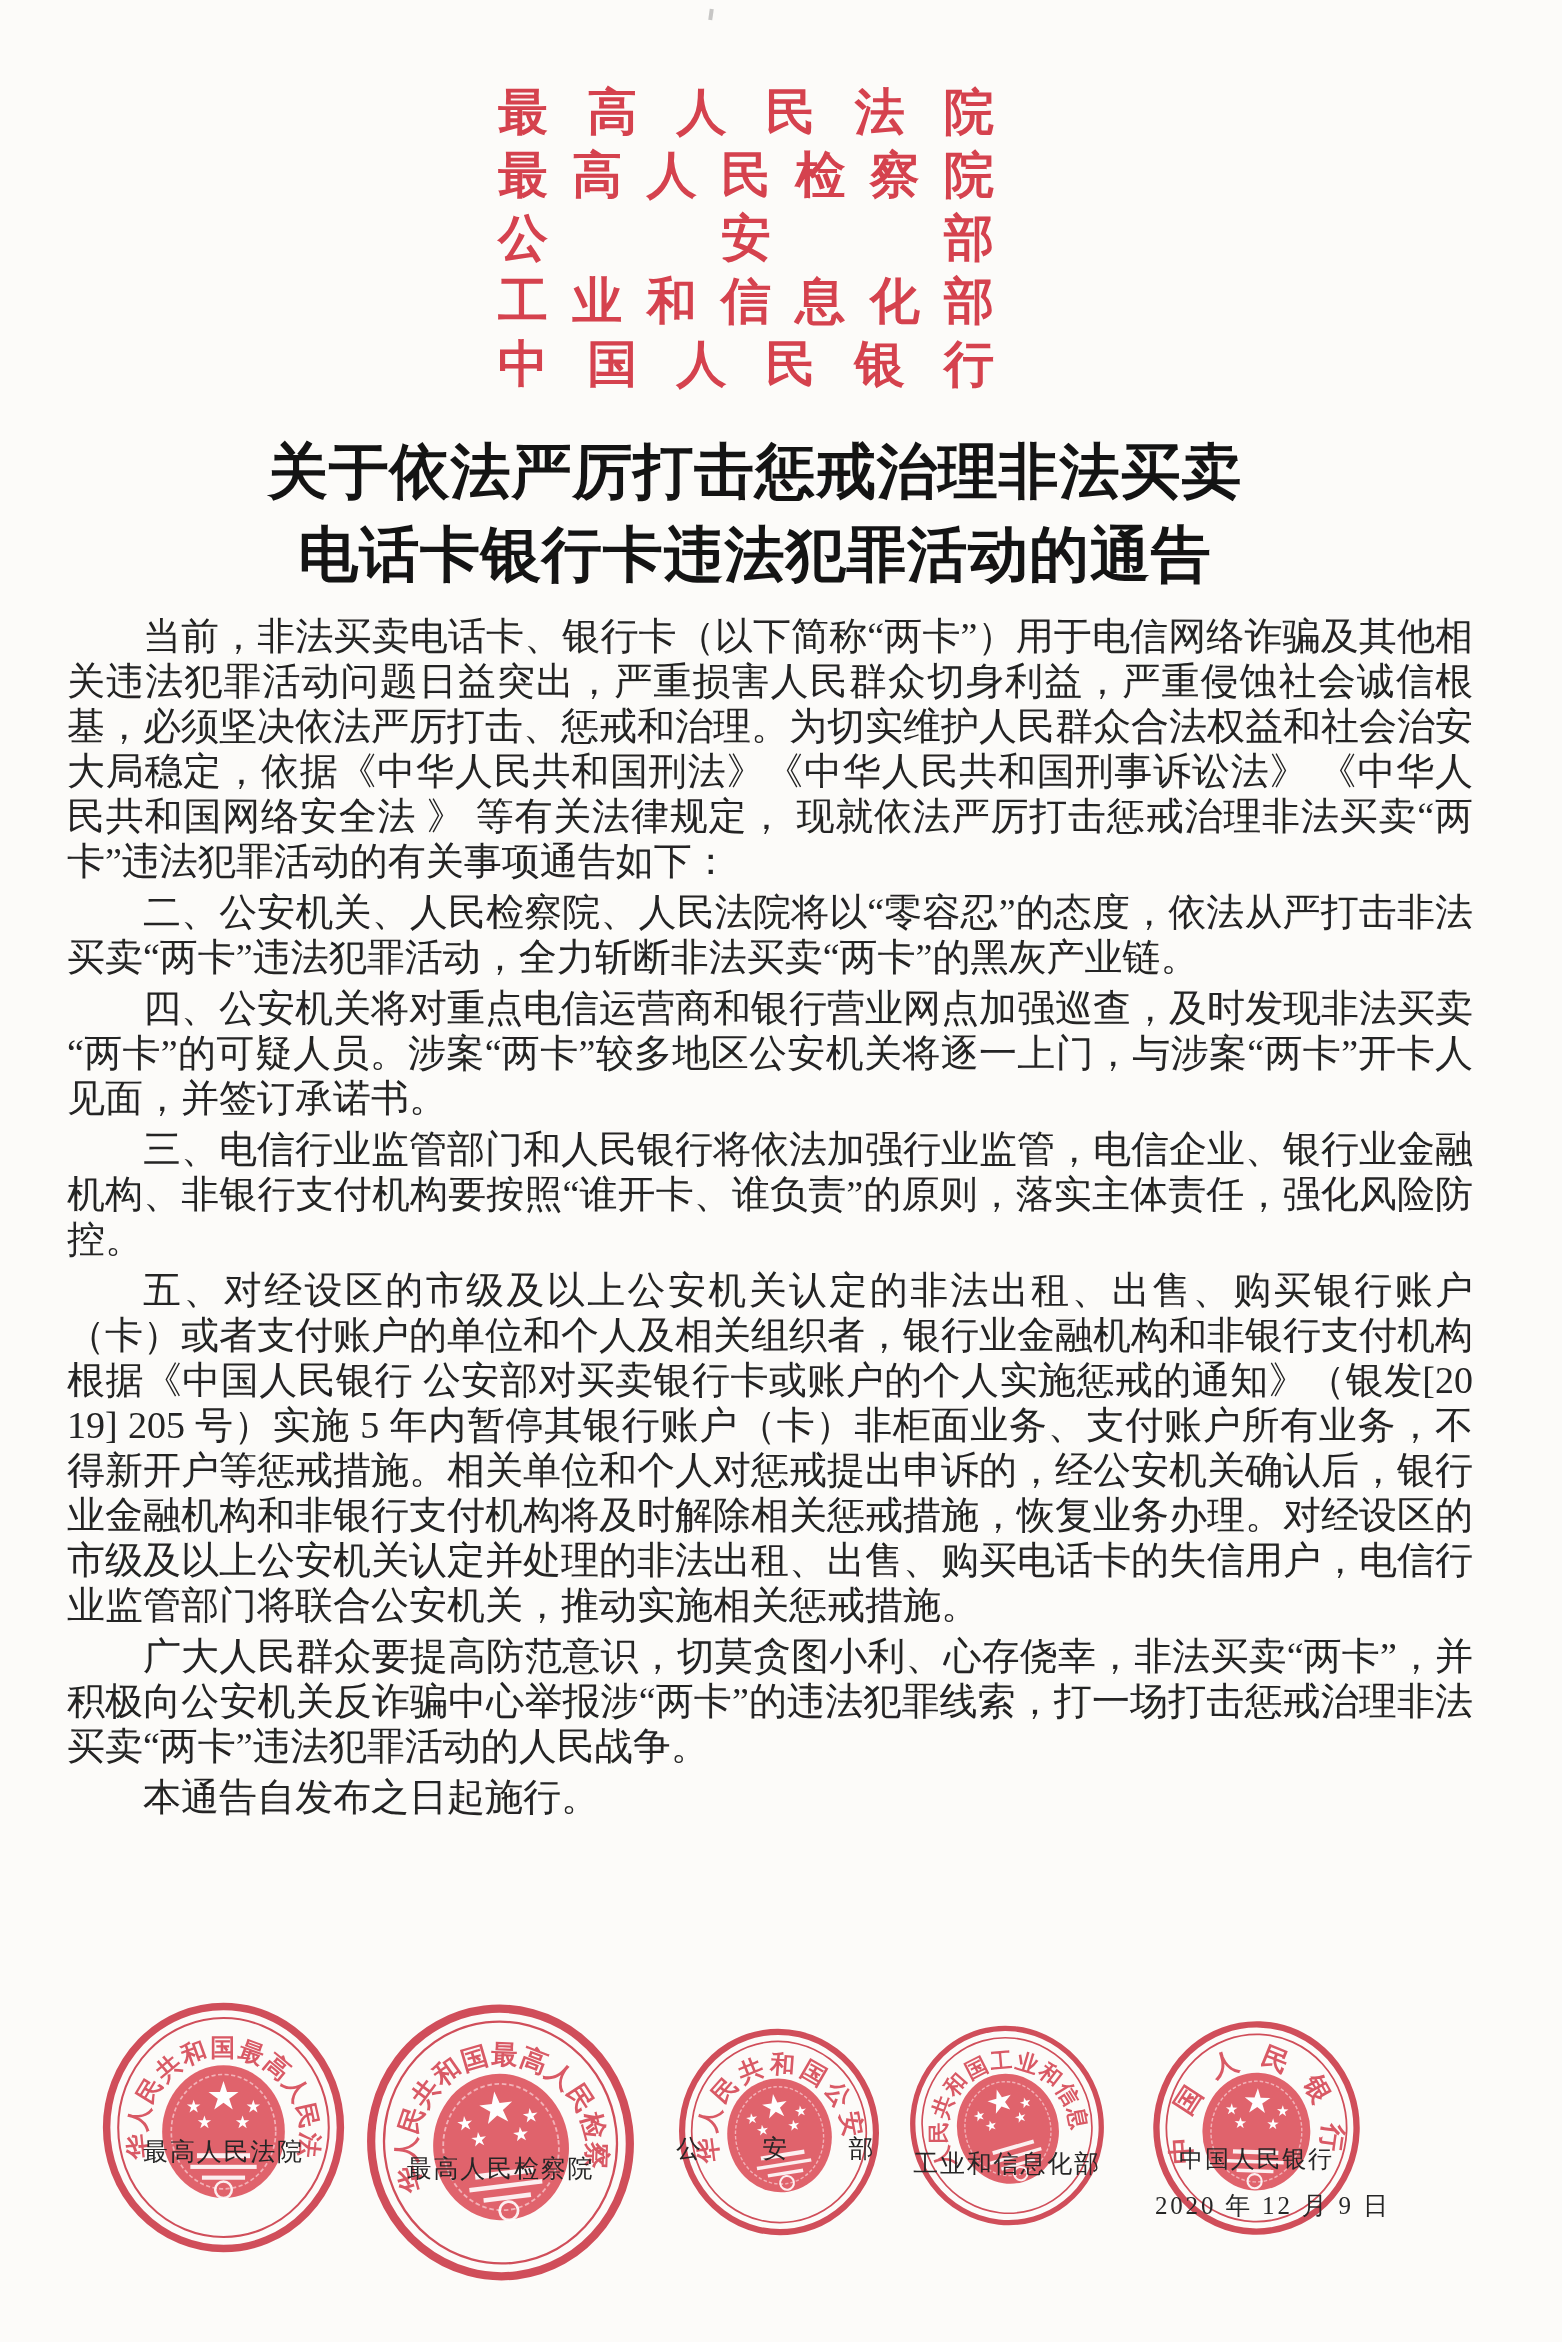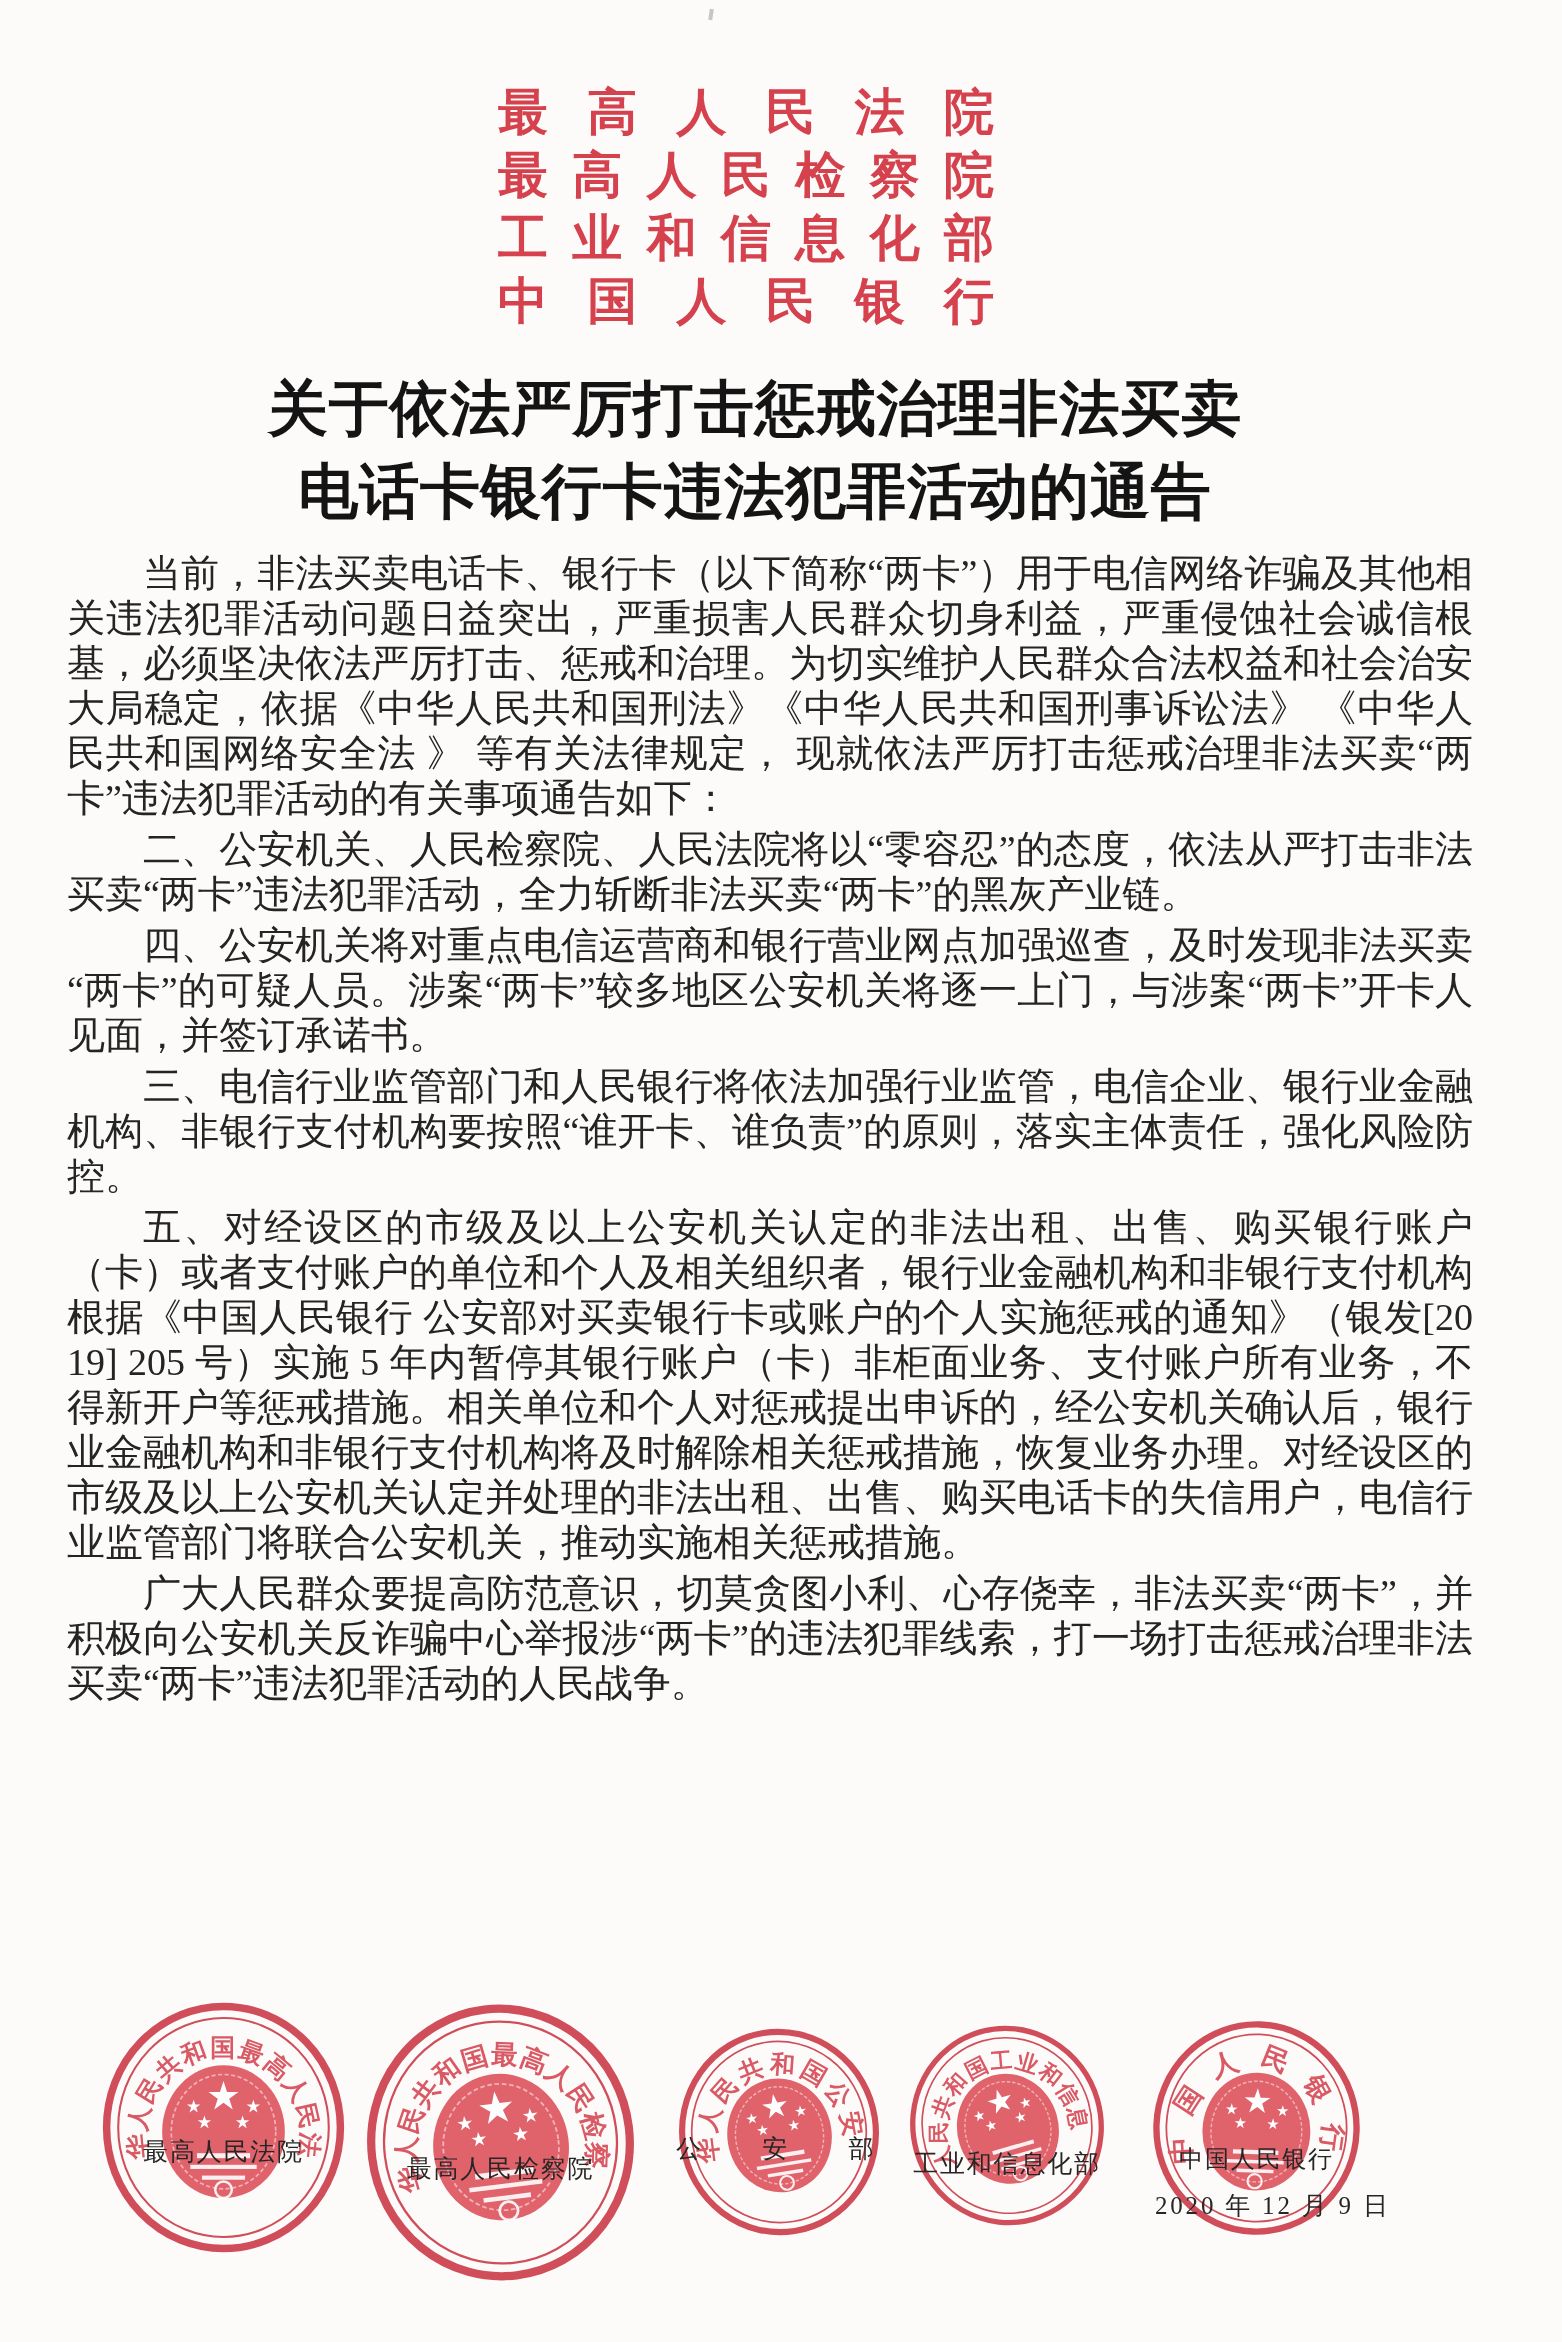--- a/index.html
+++ b/index.html
@@ -101,36 +101,38 @@
 
   <svg width="0" height="0" style="position:absolute" aria-hidden="true">
     <defs>
       <path id="star-shape" d="M0,-1 L0.2245,-0.309 L0.9511,-0.309 L0.3633,0.118 L0.5878,0.809 L0,0.382 L-0.5878,0.809 L-0.3633,0.118 L-0.9511,-0.309 L-0.2245,-0.309 Z"></path>
     </defs>
   </svg>
 
   <div class="letterhead">
     <div class="letterhead-line">最高人民法院</div>
     <div class="letterhead-line">最高人民检察院</div>
+    <div class="letterhead-line">公安部</div>
     <div class="letterhead-line">工业和信息化部</div>
     <div class="letterhead-line">中国人民银行</div>
   </div>
 
   <div class="doc-title">
     <div>关于依法严厉打击惩戒治理非法买卖</div>
     <div>电话卡银行卡违法犯罪活动的通告</div>
   </div>
 
   <div class="doc-body">
     <p>当前，非法买卖电话卡、银行卡（以下简称“两卡”）用于电信网络诈骗及其他相关违法犯罪活动问题日益突出，严重损害人民群众切身利益，严重侵蚀社会诚信根基，必须坚决依法严厉打击、惩戒和治理。为切实维护人民群众合法权益和社会治安大局稳定，依据《中华人民共和国刑法》《中华人民共和国刑事诉讼法》 《中华人民共和国网络安全法 》 等有关法律规定， 现就依法严厉打击惩戒治理非法买卖“两卡”违法犯罪活动的有关事项通告如下：</p>
     <p>二、公安机关、人民检察院、人民法院将以“零容忍”的态度，依法从严打击非法买卖“两卡”违法犯罪活动，全力斩断非法买卖“两卡”的黑灰产业链。</p>
     <p>四、公安机关将对重点电信运营商和银行营业网点加强巡查，及时发现非法买卖“两卡”的可疑人员。涉案“两卡”较多地区公安机关将逐一上门，与涉案“两卡”开卡人见面，并签订承诺书。</p>
     <p>三、电信行业监管部门和人民银行将依法加强行业监管，电信企业、银行业金融机构、非银行支付机构要按照“谁开卡、谁负责”的原则，落实主体责任，强化风险防控。</p>
     <p>五、对经设区的市级及以上公安机关认定的非法出租、出售、购买银行账户（卡）或者支付账户的单位和个人及相关组织者，银行业金融机构和非银行支付机构根据《中国人民银行 公安部对买卖银行卡或账户的个人实施惩戒的通知》（银发[2019] 205 号）实施 5 年内暂停其银行账户（卡）非柜面业务、支付账户所有业务，不得新开户等惩戒措施。相关单位和个人对惩戒提出申诉的，经公安机关确认后，银行业金融机构和非银行支付机构将及时解除相关惩戒措施，恢复业务办理。对经设区的市级及以上公安机关认定并处理的非法出租、出售、购买电话卡的失信用户，电信行业监管部门将联合公安机关，推动实施相关惩戒措施。</p>
     <p>广大人民群众要提高防范意识，切莫贪图小利、心存侥幸，非法买卖“两卡”，并积极向公安机关反诈骗中心举报涉“两卡”的违法犯罪线索，打一场打击惩戒治理非法买卖“两卡”违法犯罪活动的人民战争。</p>
+    <p>本通告自发布之日起施行。</p>
   </div>
 
   <div class="seal" id="seal1">
     <svg viewBox="0 0 300 310">
       <defs>
           <path id="arc1" d="M 62 200 A 94 97 0 1 1 238 200"></path>
         </defs>
       <ellipse cx="150" cy="155" rx="141" ry="146" fill="none" stroke="#cf4854" stroke-width="9"></ellipse>
       <ellipse cx="150" cy="155" rx="127" ry="132" fill="none" stroke="#cf4854" stroke-width="2.5"></ellipse>
       <text class="ring-text"><textPath href="#arc1" startOffset="50%" text-anchor="middle">中华人民共和国最高人民法院</textPath></text>

